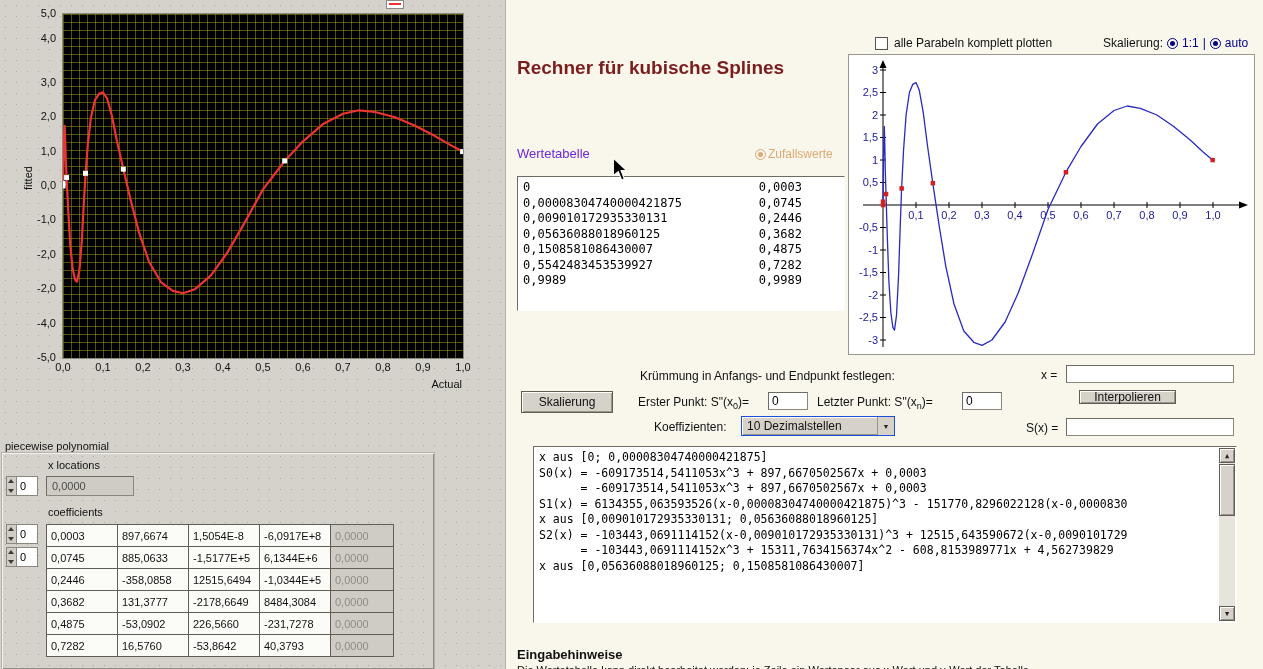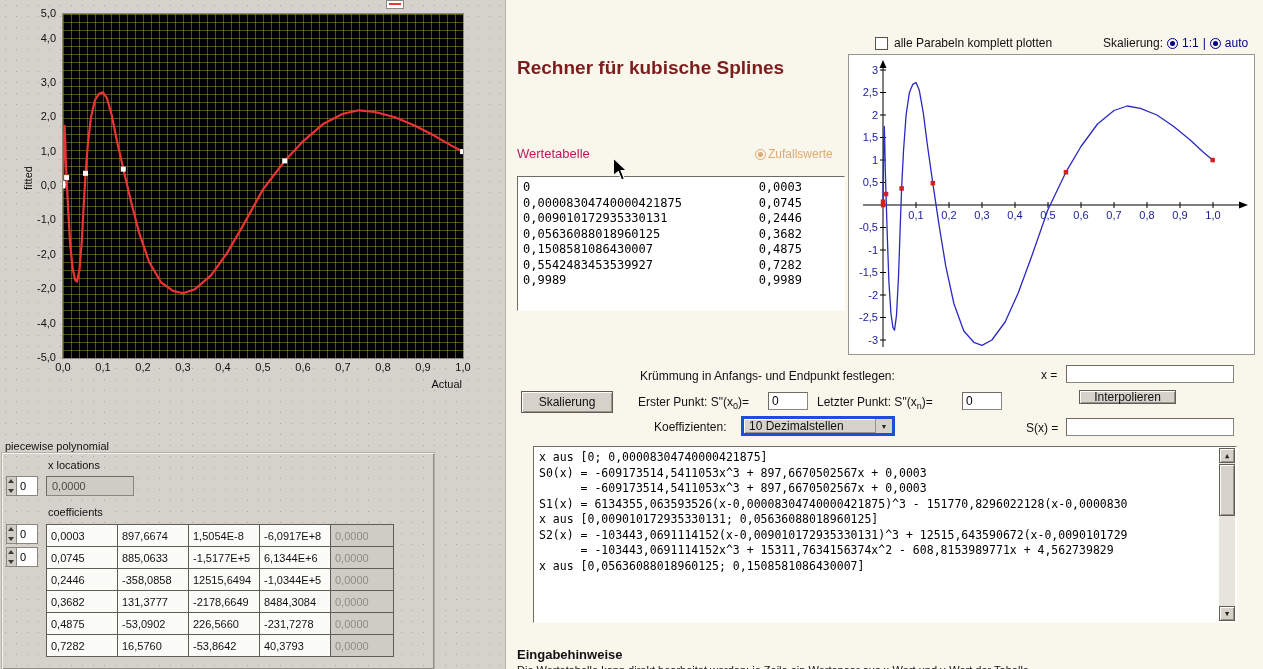--- a/index.html
+++ b/index.html
@@ -46,21 +46,21 @@
   #xloc-value{position:absolute;left:46px;top:476px;width:88px;height:20px;box-sizing:border-box;
      background:#cfccc5;color:#4a4a44;font-size:11px;line-height:18px;padding-left:5px;
      border:1px solid #8a877e;border-top-color:#6e6b63;border-left-color:#6e6b63;}
   #coeff-table{position:absolute;left:46px;top:524px;border-collapse:collapse;}
   #coeff-table td{width:64px;height:21px;border:1px solid #5f5d55;background:#fbfbf8;
      font-size:11px;color:#111;padding:0 2px 0 4px;white-space:nowrap;}
   #coeff-table td.dim{background:#cfccc5;color:#8f8c83;width:56px;}
   
   #right{position:absolute;left:505px;top:0;width:758px;height:669px;}
   #app-title{position:absolute;left:12px;top:57px;font-size:19px;font-weight:bold;color:#7b1d1d;}
-  #wertetabelle-label{position:absolute;left:12px;top:146px;font-size:13px;color:#be185d;}
+  #wertetabelle-label{position:absolute;left:12px;top:146px;font-size:13px;color:#6d28d9;}
   #zufallswerte{position:absolute;left:250px;top:147px;display:flex;align-items:center;
      color:#dcaa73;font-size:12px;cursor:default;}
   #zufallswerte .circ{width:9px;height:9px;border:1px solid #dcaa73;border-radius:50%;
      margin-right:2px;position:relative;}
   #zufallswerte .circ::after{content:"";position:absolute;inset:2px;background:#dcaa73;border-radius:50%;}
   #value-table{position:absolute;left:12px;top:176px;width:328px;height:135px;background:#fff;
      border:1px solid;border-color:#6e6b63 #fdfcf8 #fdfcf8 #6e6b63;box-sizing:border-box;
      font-family:"DejaVu Sans Mono",monospace;font-size:12px;padding:3px 42px 0 5px;}
   .vrow{display:flex;justify-content:space-between;line-height:15.5px;white-space:pre;}
   
@@ -76,21 +76,21 @@
      border:1px solid #9a978e;box-sizing:border-box;}
   
   .rlabel{position:absolute;font-size:12px;color:#111;white-space:nowrap;}
   .sub{font-size:9px;vertical-align:-3px;}
   .btn{position:absolute;background:#d6d2ca;border:1px solid #5f5d55;
      box-shadow:inset 1px 1px 0 #fdfcf8,inset -1px -1px 0 #97948b;
      font-size:12px;color:#111;display:flex;align-items:center;justify-content:center;cursor:default;box-sizing:border-box;}
   .tin{position:absolute;background:#fff;border:1px solid #8a877e;border-top-color:#6e6b63;border-left-color:#6e6b63;
      font-family:"Liberation Sans",sans-serif;font-size:12px;padding:0 3px;box-sizing:border-box;outline:none;}
   #dezimal-dd{position:absolute;left:236px;top:416px;width:154px;height:20px;background:#d6d2ca;
-     border:3px solid #1d4ed8;box-shadow:inset 1px 1px 0 #fdfcf8,inset -1px -1px 0 #97948b;
+     border:1px solid #1d4ed8;box-shadow:inset 1px 1px 0 #fdfcf8,inset -1px -1px 0 #97948b;
      box-sizing:border-box;display:flex;align-items:center;font-size:12px;color:#111;}
   #dezimal-dd .dd-text{flex:1;padding-left:5px;white-space:nowrap;}
   #dezimal-dd .dd-btn{width:16px;align-self:stretch;border-left:1px solid #97948b;
      display:flex;align-items:center;justify-content:center;font-size:7px;color:#222;background:#d6d2ca;}
   
   #formula-area{position:absolute;left:28px;top:446px;width:704px;height:177px;background:#fff;
      border:1px solid;border-color:#6e6b63 #fdfcf8 #fdfcf8 #6e6b63;box-sizing:border-box;
      font-family:"DejaVu Sans Mono",monospace;font-size:11.5px;padding:3px 20px 0 5px;overflow:hidden;}
   .fline{white-space:pre;line-height:15.5px;}
   .sb{position:absolute;right:1px;top:1px;bottom:1px;width:16px;background:#e7e4db;}

